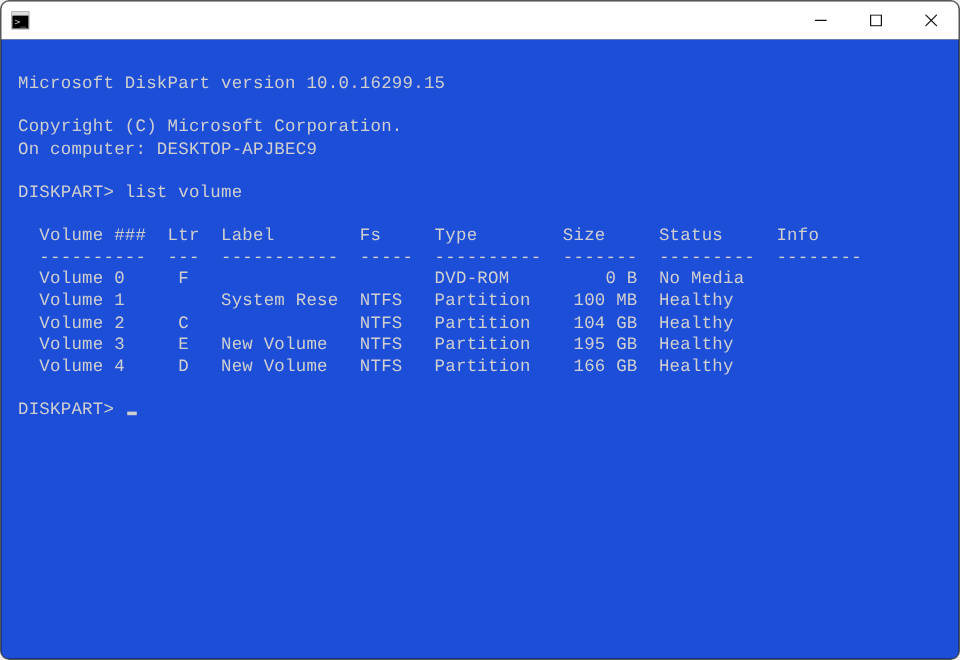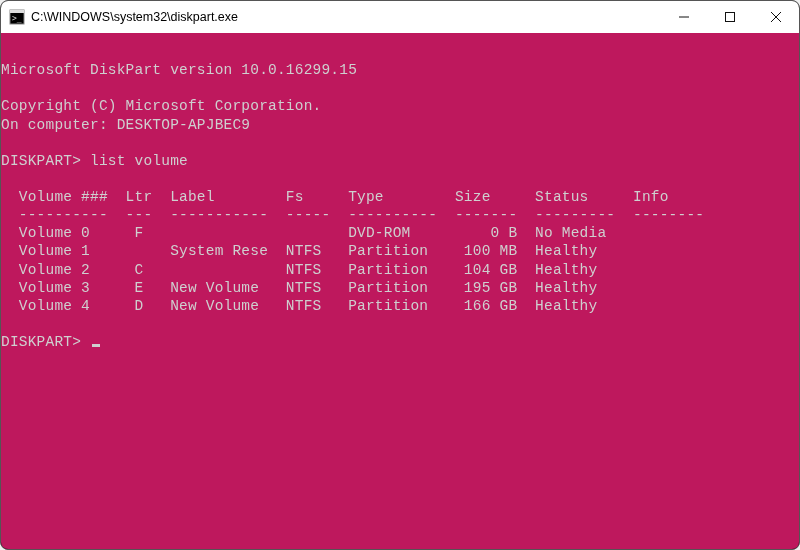--- a/index.html
+++ b/index.html
@@ -32,26 +32,26 @@
     .titlebar .spacer { flex: 1 1 auto; }
     .win-controls { display: flex; height: 100%; }
     .win-btn {
       width: 46px; height: 100%;
       display: flex; align-items: center; justify-content: center;
       color: #000;
     }
     .win-btn svg { stroke: #111; }
     .terminal {
       flex: 1 1 auto;
-      background: #be185d;
+      background: #1d4ed8;
       color: #cfcfcf;
       font-family: Consolas, "Courier New", monospace;
       font-size: 14.5px;
       line-height: 1.25;
-      padding: 10px 8px 8px 0;
+      padding: 10px 8px 8px 14px;
       white-space: pre;
       letter-spacing: 0.2px;
     }
     .terminal .blank { height: 1.25em; }
     .cursor {
       display: inline-block;
       width: 8px; height: 3px;
       background: #cfcfcf;
       vertical-align: -1px;
       margin-left: 2px;
@@ -62,21 +62,20 @@
 
 <div class="window">
   <div class="titlebar">
     <span class="app-icon">
       <svg width="16" height="16" viewBox="0 0 16 16">
         <rect x="1" y="1" width="14" height="14" fill="#000" stroke="#888" stroke-width="1"></rect>
         <rect x="1" y="1" width="14" height="3" fill="#ddd"></rect>
         <text x="3" y="12" font-size="8" fill="#ccc" font-family="monospace">&gt;_</text>
       </svg>
     </span>
-    <span class="title-text">C:\WINDOWS\system32\diskpart.exe</span>
     <span class="spacer"></span>
     <div class="win-controls">
       <div class="win-btn">
         <svg width="10" height="10" viewBox="0 0 10 10">
             <line x1="0" y1="5" x2="10" y2="5" stroke-width="1"></line>
           </svg>
       </div>
       <div class="win-btn">
         <svg width="10" height="10" viewBox="0 0 10 10">
             <rect x="0.5" y="0.5" width="9" height="9" fill="none" stroke-width="1"></rect>

